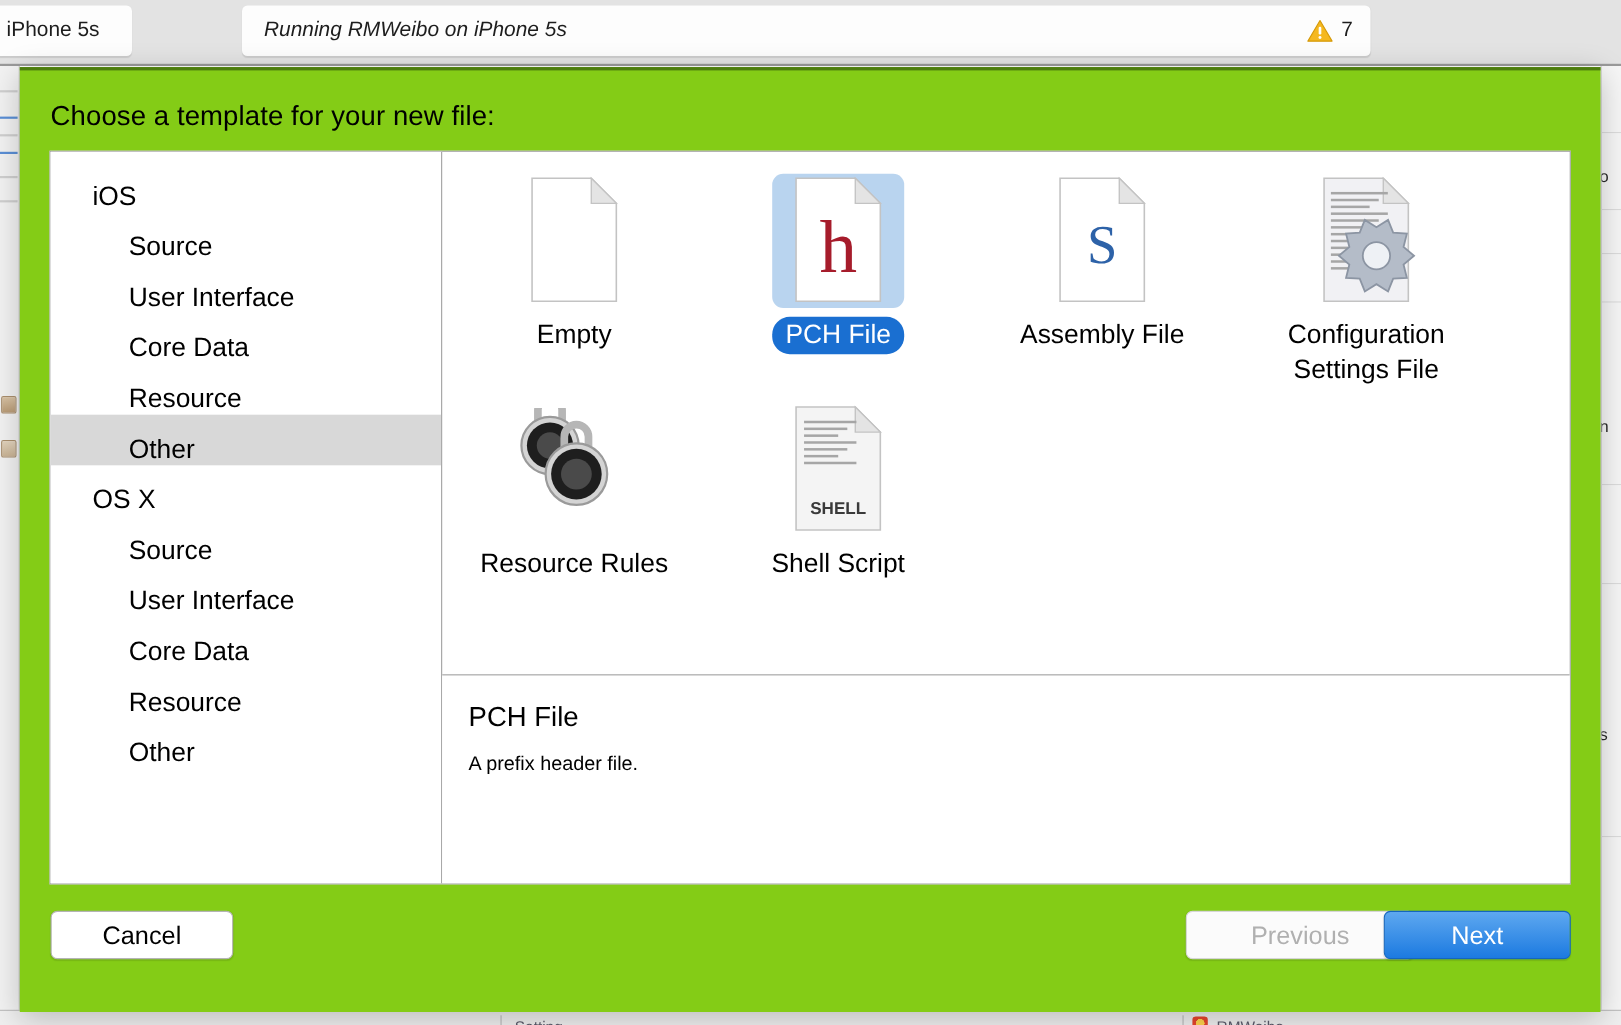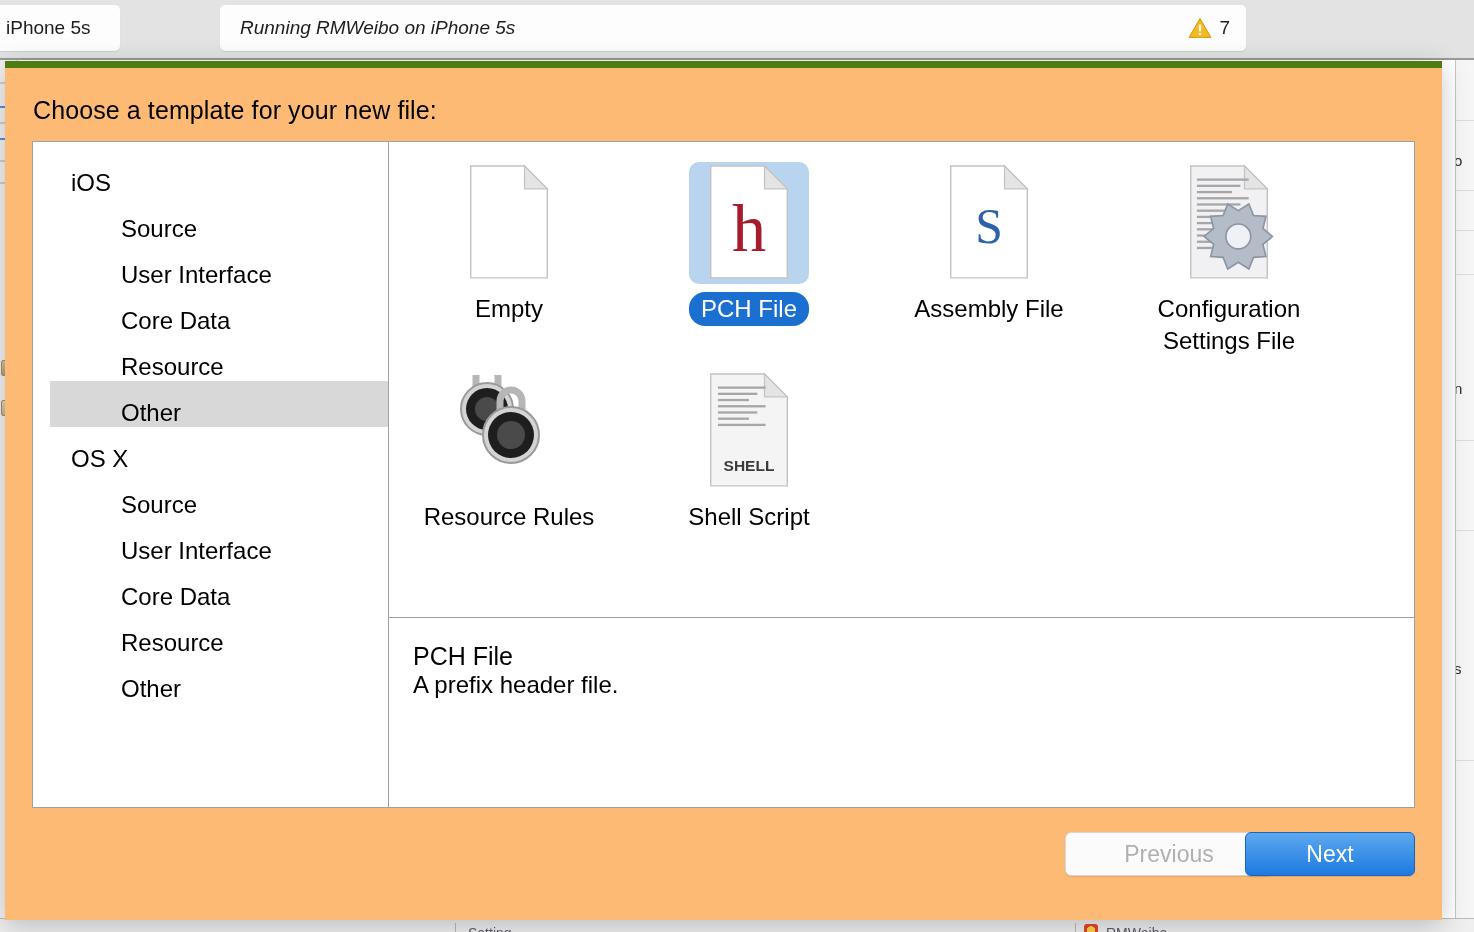--- a/index.html
+++ b/index.html
@@ -74,23 +74,23 @@
   .warn-wrap { display: flex; align-items: center; gap: 7px; }
   .warn-tri { width: 24px; height: 22px; display: block; }
   .warn-count { font-size: 19px; color: #1d1d1d; }
   .tabbar-shadow {
     position: absolute; left: 0; top: 58px; width: 1474px; height: 2px;
     background: #9a9a9a;
   }
 
   
   .sheet {
-    position: absolute; left: 5px; top: 61px; width: 1437px; height: 859px;
-    background: #fdba74;
-    border-top: 7px solid #4d7c0f;
+    position: absolute; left: 18px; top: 61px; width: 1437px; height: 859px;
+    background: #84cc16;
+    border-top: 3px solid #4d7c0f;
     box-shadow: 0 6px 26px rgba(0,0,0,.22);
   }
   .sheet-title {
     position: absolute; left: 28px; top: 28px;
     font-size: 25px; color: #000000; letter-spacing: .1px;
   }
 
   
   .picker {
     position: absolute; left: 27px; top: 73px;
@@ -102,21 +102,21 @@
     width: 356px; height: 100%;
     border-right: 1px solid #a0a0a0;
     background: #ffffff; padding-top: 9px;
     overflow: hidden;
   }
   .side-row {
     height: 46px; display: flex; align-items: flex-end;
     font-size: 24px; color: #000000; white-space: nowrap;
   }
   .side-row.group { padding-left: 38px; }
-  .side-row.child { padding-left: 71px; margin-left: 17px; }
+  .side-row.child { padding-left: 71px; }
   .side-row.selected { background: #d8d8d8; }
 
   .right-pane { flex: 1; display: flex; flex-direction: column; min-width: 0; }
   .grid-area {
     flex: 1; padding: 14px 0 0 0;
     display: flex; flex-wrap: wrap; align-content: flex-start;
     overflow: hidden;
   }
   .tmpl {
     width: 240px; margin: 0 0 6px 0;
@@ -139,21 +139,21 @@
   .tmpl.selected .tmpl-label { background: #1a6fd1; color: #ffffff; }
 
   
   .doc-svg { display: block; }
 
   .desc {
     height: 190px; border-top: 1px solid #a0a0a0;
     padding: 24px 0 0 24px; background: #ffffff;
   }
   .desc-title { font-size: 25px; color: #000000; }
-  .desc-body { font-size: 24px; color: #000000; }
+  .desc-body { margin-top: 17px; font-size: 18px; color: #000000; }
 
   
   .btn {
     position: absolute; height: 44px; border-radius: 6px;
     font-size: 23px; display: flex; align-items: center; justify-content: center;
     border: 1px solid #b4b4b4; background: #ffffff; color: #000000;
     box-shadow: 0 1px 1px rgba(0,0,0,.10);
     user-select: none;
   }
   .btn-cancel { left: 28px; top: 764px; width: 166px; }
@@ -364,16 +364,17 @@
             </div>
           </div>
 
         <div class="desc">
           <div class="desc-title">PCH File</div>
           <div class="desc-body">A prefix header file.</div>
         </div>
       </div>
     </div>
 
+    <div class="btn btn-cancel">Cancel</div>
     <div class="btn btn-previous">Previous</div>
     <div class="btn btn-next">Next</div>
   </div>
 </div>
 
 </body></html>

